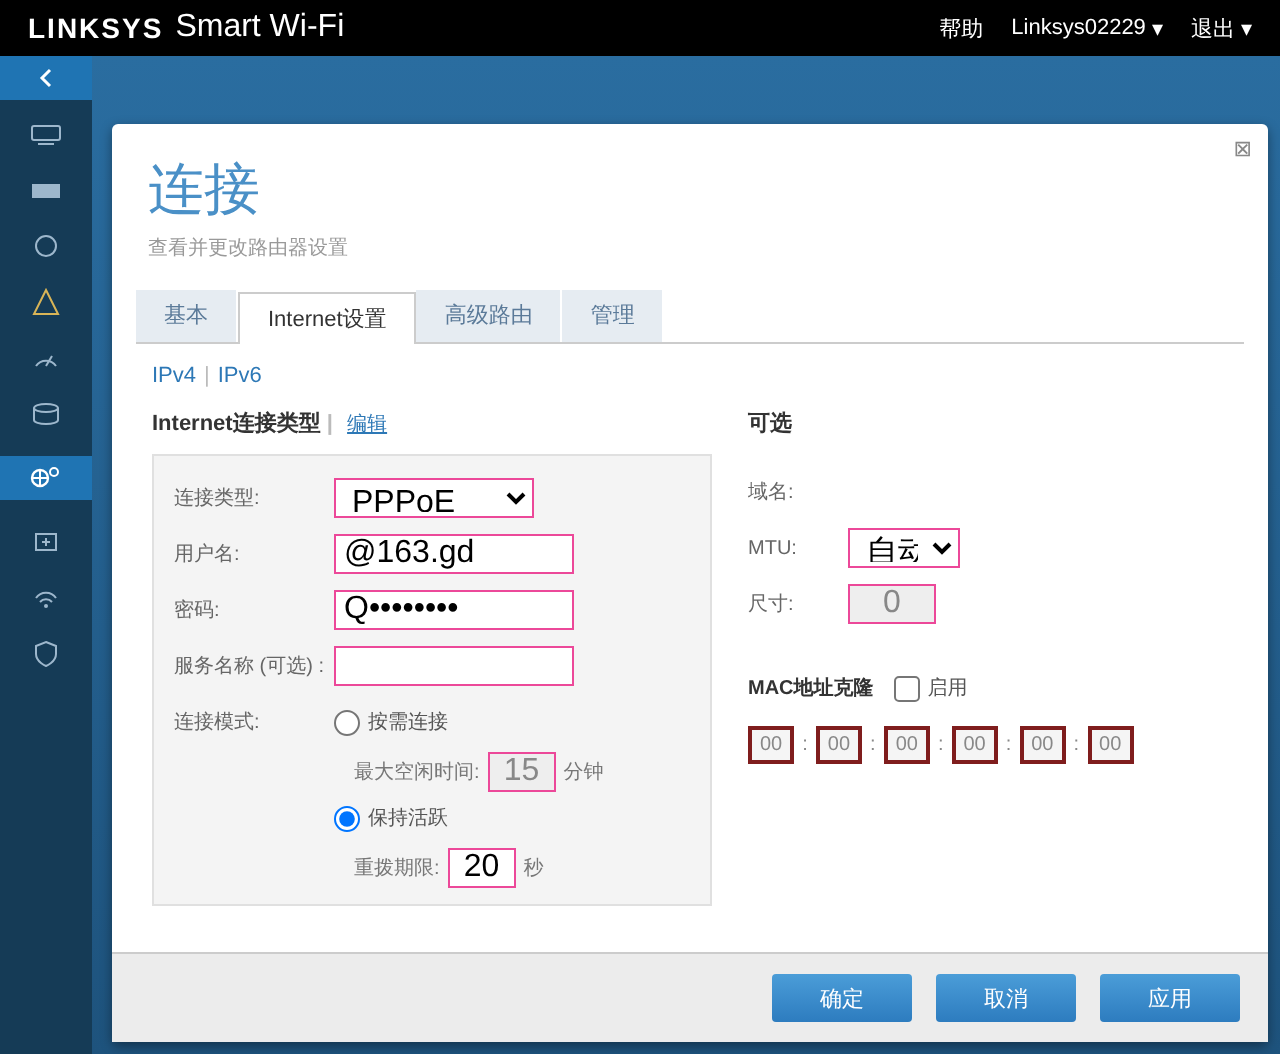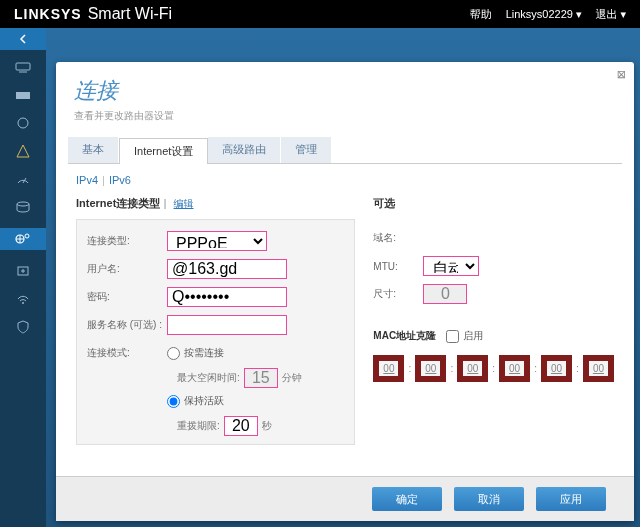--- a/index.html
+++ b/index.html
@@ -10,21 +10,21 @@
   .top-right { margin-left: auto; display: flex; gap: 14px; font-size: 11px; align-items: center; }
   .top-right span { display: flex; align-items: center; gap: 3px;}
   .collapse-bar { position:absolute; left:0; top:28px; width:46px; height:22px; background:#1f74b3; display:flex; align-items:center; justify-content:center; color:#fff; }
   .sidebar { position: absolute; left: 0; top: 50px; bottom: 0; width: 46px; background: #153b56; display: flex; flex-direction: column; align-items: center; padding-top: 10px; gap: 14px; }
   .side-ic { width: 18px; height: 14px; display:flex; align-items:center; justify-content:center; }
   .side-sel { background:#1f74b3; width:100%; padding:4px 0; display:flex; justify-content:center;}
   .stage { position: absolute; left: 46px; top: 28px; right: 0; bottom: 0; background: linear-gradient(#2a6da0,#1e537d); }
   .modal { position: absolute; left: 10px; top: 34px; right: 6px; bottom: 6px; background: #fff; border-radius: 3px; box-shadow: 0 2px 6px rgba(0,0,0,.4); display:flex; flex-direction:column; }
   .modal-close { position:absolute; right:8px; top:6px; font-size:11px; color:#888; cursor:pointer;}
   .modal-head { padding: 14px 18px 8px; }
-  .modal-title { font-size: 22px; color: #4a90c7; font-weight: normal; font-style: italic; }
+  .modal-title { font-size: 28px; color: #4a90c7; font-weight: normal; }
   .modal-sub { font-size: 10px; color: #999; margin-top: 3px; }
   .tabs { display:flex; margin: 6px 12px 0; font-size:11px; }
   .tab { padding: 5px 14px; background:#e6ecf2; color:#5b7a99; border-right:1px solid #fff; cursor:pointer;}
   .tab.active { background:#fff; color:#333; border:1px solid #ccc; border-bottom:none; position:relative; top:1px;}
   .panel { margin: 0 12px 0; border-top:1px solid #ccc; background:#fff; flex:1; padding: 10px 8px; overflow:hidden;}
   .subtabs { font-size: 11px; margin-bottom:10px;}
   .subtabs a { color:#2d78b6; text-decoration:none; }
   .subtabs .sep { color:#bbb; margin:0 4px;}
   .cols { display:flex; gap:18px; }
   .colL { width: 280px; }
@@ -36,22 +36,22 @@
   .lbl { width: 80px; color:#666; text-align:left; }
   .ctl { flex:1; }
   select, input[type=text] { border:1px solid #ec4899; background:#fff; font-size:16px; padding:2px 4px; height:20px; }
   select { width: 100px; }
   input.wide { width: 120px; }
   input.small { width: 34px; text-align:center;}
   input.smallg { width: 34px; text-align:center; background:#eee; color:#888;}
   .radio-row { display:flex; align-items:center; gap:4px; margin:2px 0 2px 0; font-size:10px; color:#555;}
   .indent { margin-left: 90px; display:flex; align-items:center; gap:4px; font-size:10px; color:#777;}
   .mac-row { display:flex; align-items:center; gap:4px; color:#888; font-size:10px; margin-top:6px;}
-  .mac-box { display:inline-block; border:6px solid #7f1d1d; background:#f5f5f5; padding:2px 4px; min-width:18px; text-align:center;text-decoration:underline;}
-  .footer { background:#ececec; border-top:1px solid #ccc; padding:10px 28px; display:flex; justify-content:flex-end; gap:12px;}
+  .mac-box { display:inline-block; border:2px solid #7f1d1d; background:#f5f5f5; padding:2px 4px; min-width:18px; text-align:center;}
+  .footer { background:#ececec; border-top:1px solid #ccc; padding:10px 14px; display:flex; justify-content:flex-end; gap:12px;}
   .btn { width:70px; height:24px; border:none; border-radius:2px; color:#fff; font-size:11px; cursor:pointer; background:linear-gradient(#4b9dd8,#2d7cbf);}
 </style>
 </head>
 <body>
 
 <div class="topbar">
   <span class="brand">LINKSYS</span>
   <span class="brand-sub">Smart Wi-Fi</span>
   <div class="top-right">
     <span>帮助</span>

